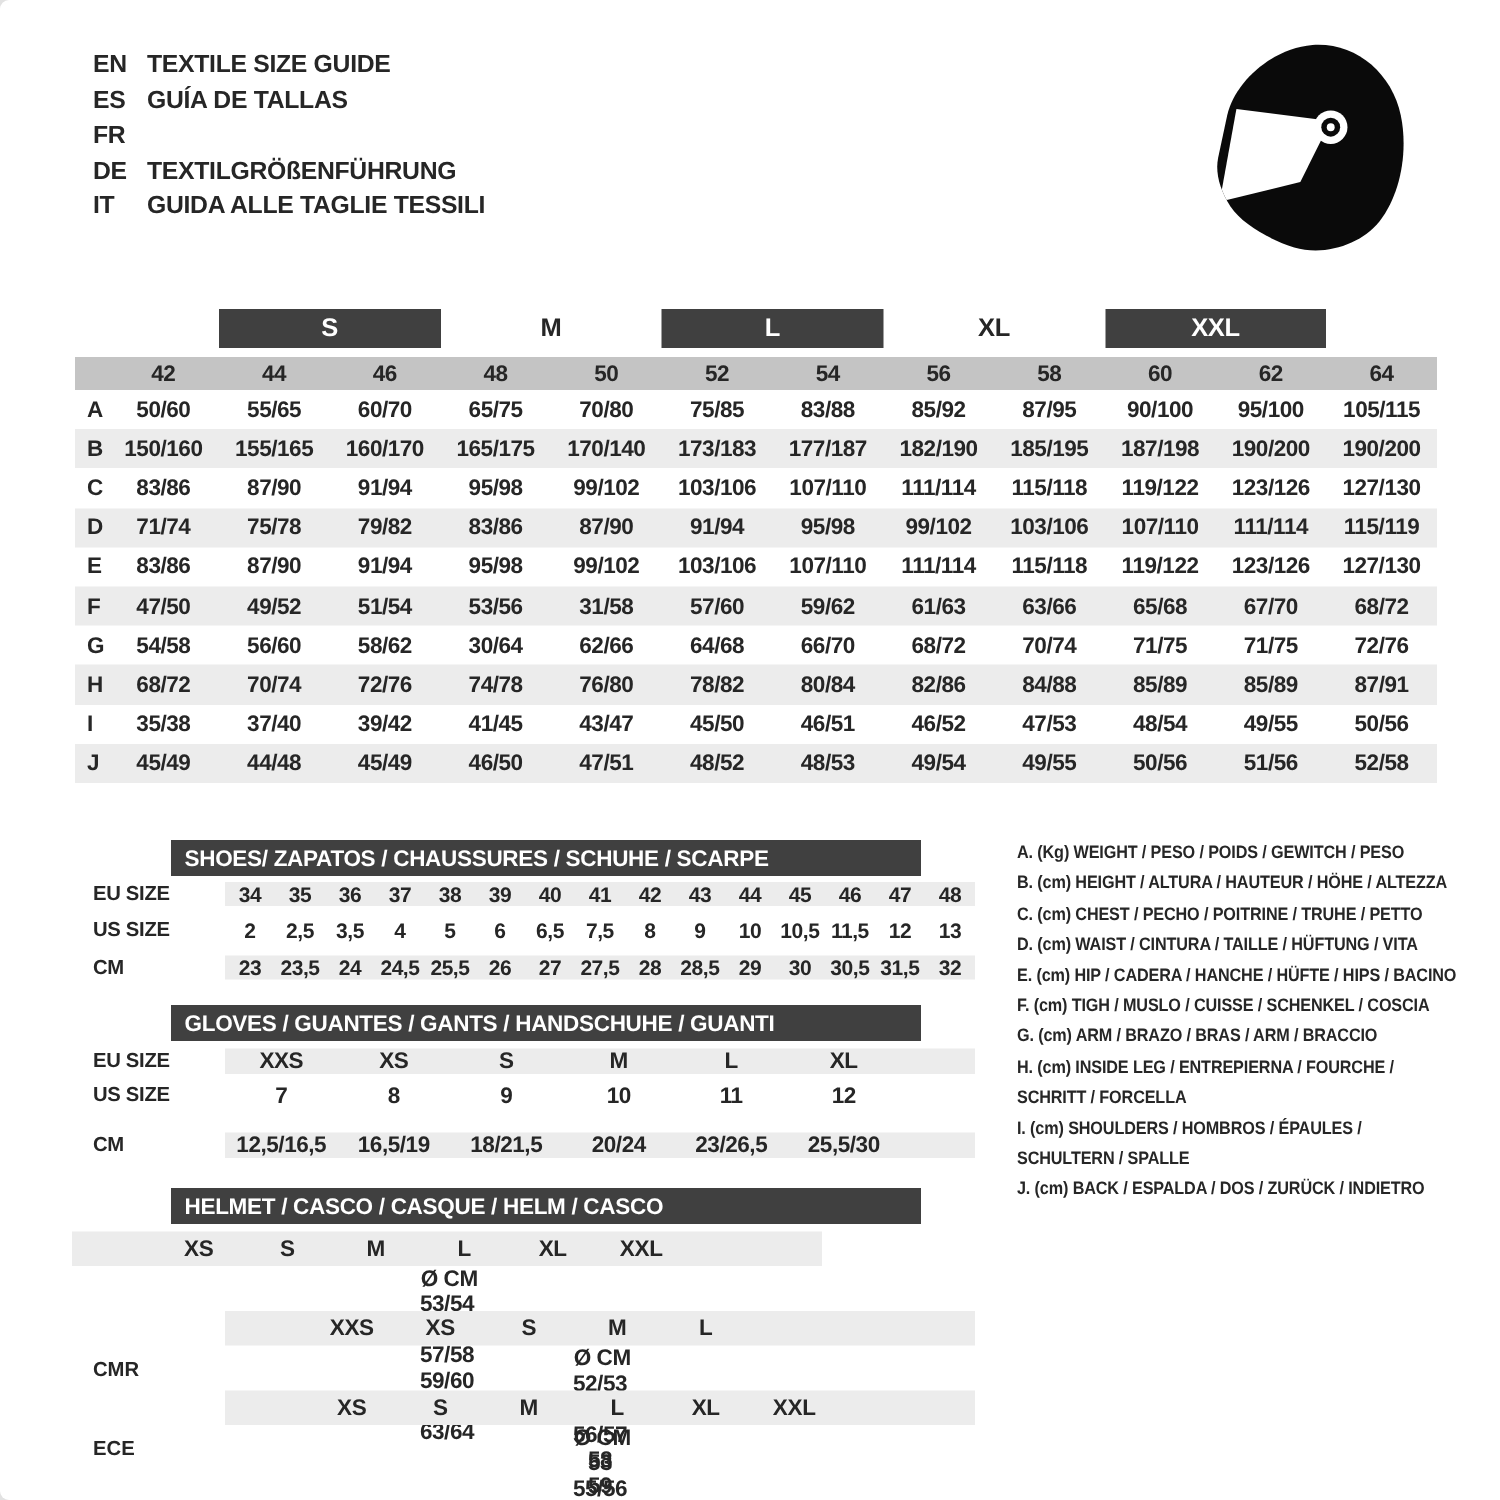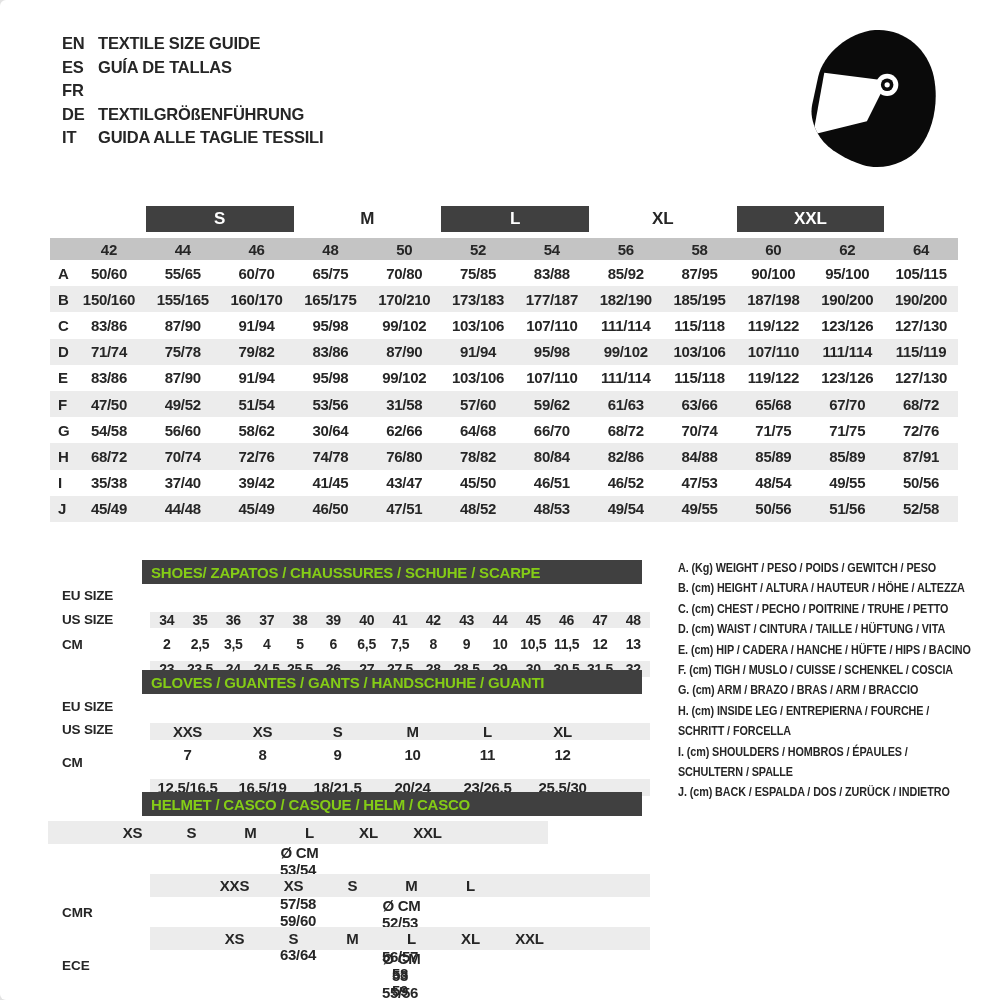--- a/index.html
+++ b/index.html
@@ -22,24 +22,24 @@
   .t-group{flex-basis:0;display:flex;align-items:center;justify-content:center;font-size:17px;letter-spacing:-0.2px;}
   .t-group.dark{background:#404040;color:#fff;}
   .t-band{display:flex;height:22px;background:#c4c4c4;margin-top:6px;align-items:center;font-size:15px;letter-spacing:-0.3px;}
   .t-cell{flex:1;text-align:center;}
   .t-row{display:flex;height:26.2px;align-items:center;font-size:15px;letter-spacing:-0.3px;}
   .t-row.alt{background:#ececec;}
   .t-letter{width:22px;box-sizing:border-box;padding-left:8px;}
 
   
   .sec{position:absolute;left:48px;width:912px;}
-  .sec-title{margin-left:94px;width:500px;height:24px;background:#404040;color:#84cc16;display:flex;align-items:center;padding-left:9px;box-sizing:border-box;font-size:15px;letter-spacing:-0.2px;white-space:nowrap;}
+  .sec-title{margin-left:66px;width:500px;height:24px;background:#404040;color:#ffffff;display:flex;align-items:center;padding-left:9px;box-sizing:border-box;font-size:15px;letter-spacing:-0.2px;white-space:nowrap;}
   .s-row{display:flex;align-items:flex-start;}
   .s-label{width:102px;box-sizing:border-box;padding-left:14px;display:flex;align-items:center;font-size:13.5px;letter-spacing:-0.2px;}
-  .s-band{width:500px;display:flex;align-items:center;font-size:14px;letter-spacing:-0.3px;margin-top:24px;}
+  .s-band{width:500px;display:flex;align-items:center;font-size:14px;letter-spacing:-0.3px;}
   .s-band.gray{background:#ececec;}
   .s-cell{flex:1;text-align:center;}
   .g-cell{width:75px;text-align:center;font-size:15px;}
 
   #shoes{top:560px;}
   #shoes .s-row{height:25px;}
   #shoes .s-row:first-of-type{margin-top:4px;height:24px;}
 
   #gloves{top:670px;}
   #gloves .row-eu{margin-top:5px;height:23px;}
@@ -149,21 +149,21 @@
           <div class="t-cell">90/100</div>
           <div class="t-cell">95/100</div>
           <div class="t-cell">105/115</div>
         </div>
         <div class="t-row alt">
           <div class="t-letter">B</div>
           <div class="t-cell">150/160</div>
           <div class="t-cell">155/165</div>
           <div class="t-cell">160/170</div>
           <div class="t-cell">165/175</div>
-          <div class="t-cell">170/210</div>
+          <div class="t-cell">170/140</div>
           <div class="t-cell">173/183</div>
           <div class="t-cell">177/187</div>
           <div class="t-cell">182/190</div>
           <div class="t-cell">185/195</div>
           <div class="t-cell">187/198</div>
           <div class="t-cell">190/200</div>
           <div class="t-cell">190/200</div>
         </div>
         <div class="t-row">
           <div class="t-letter">C</div>

